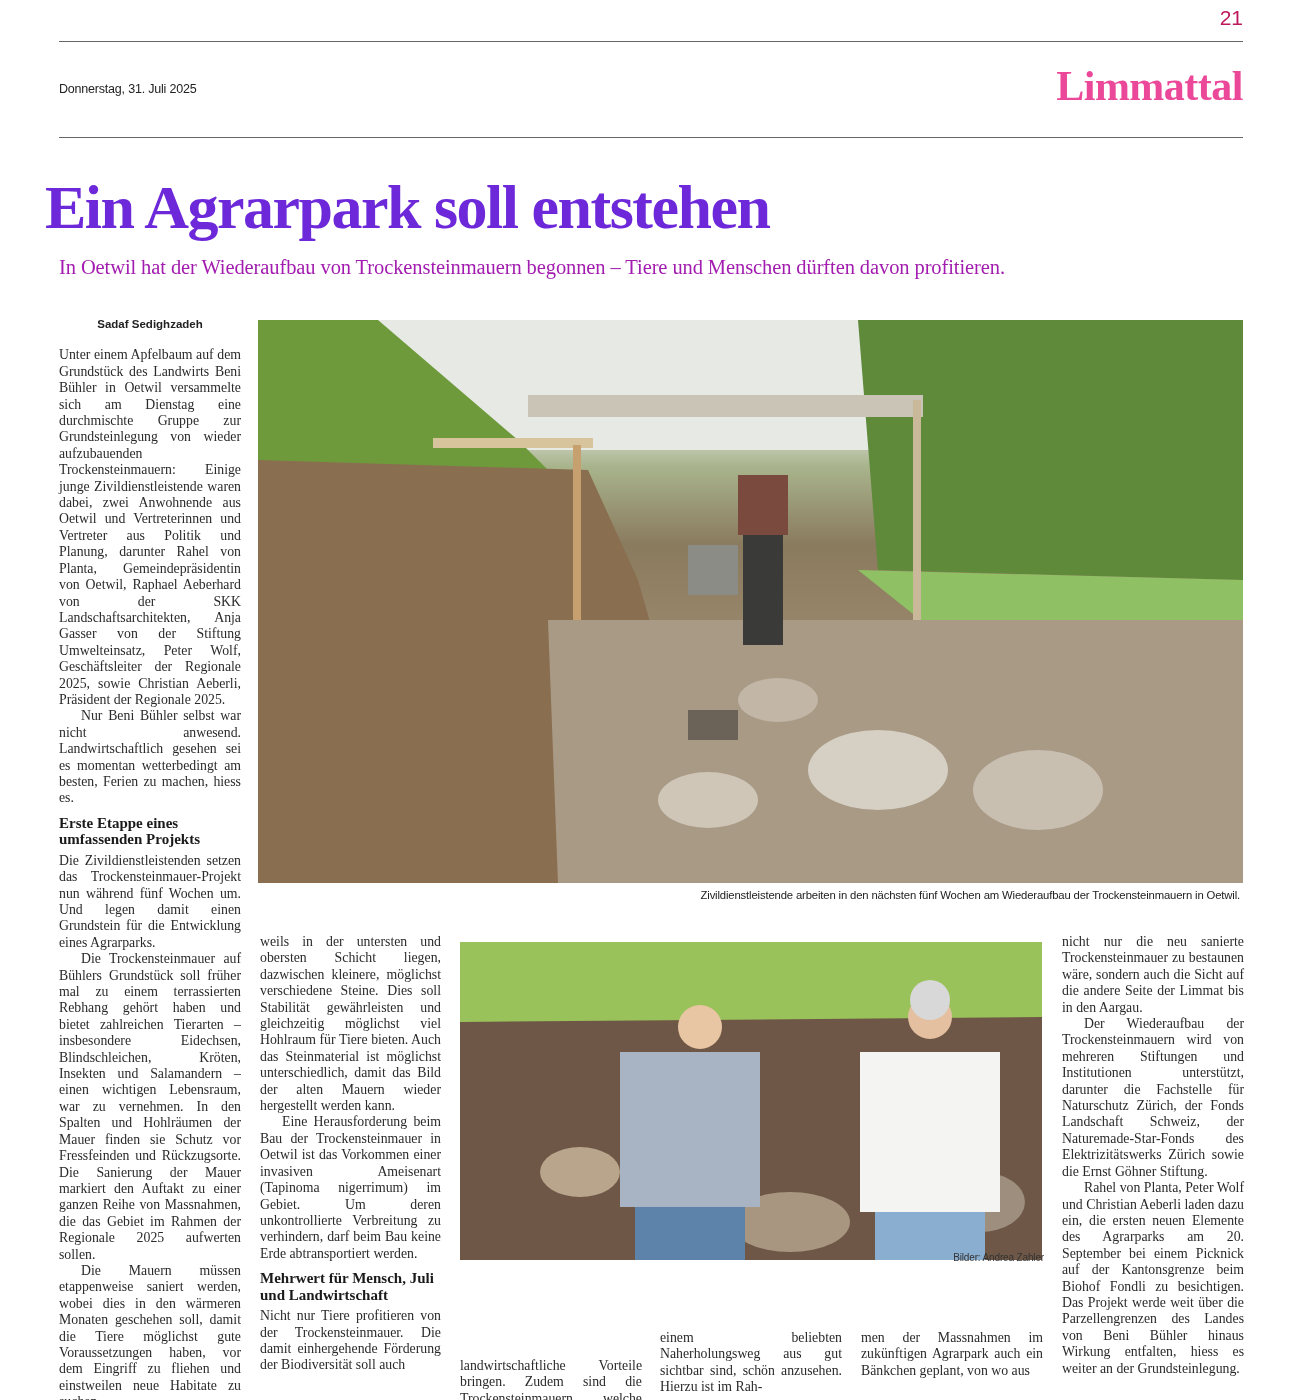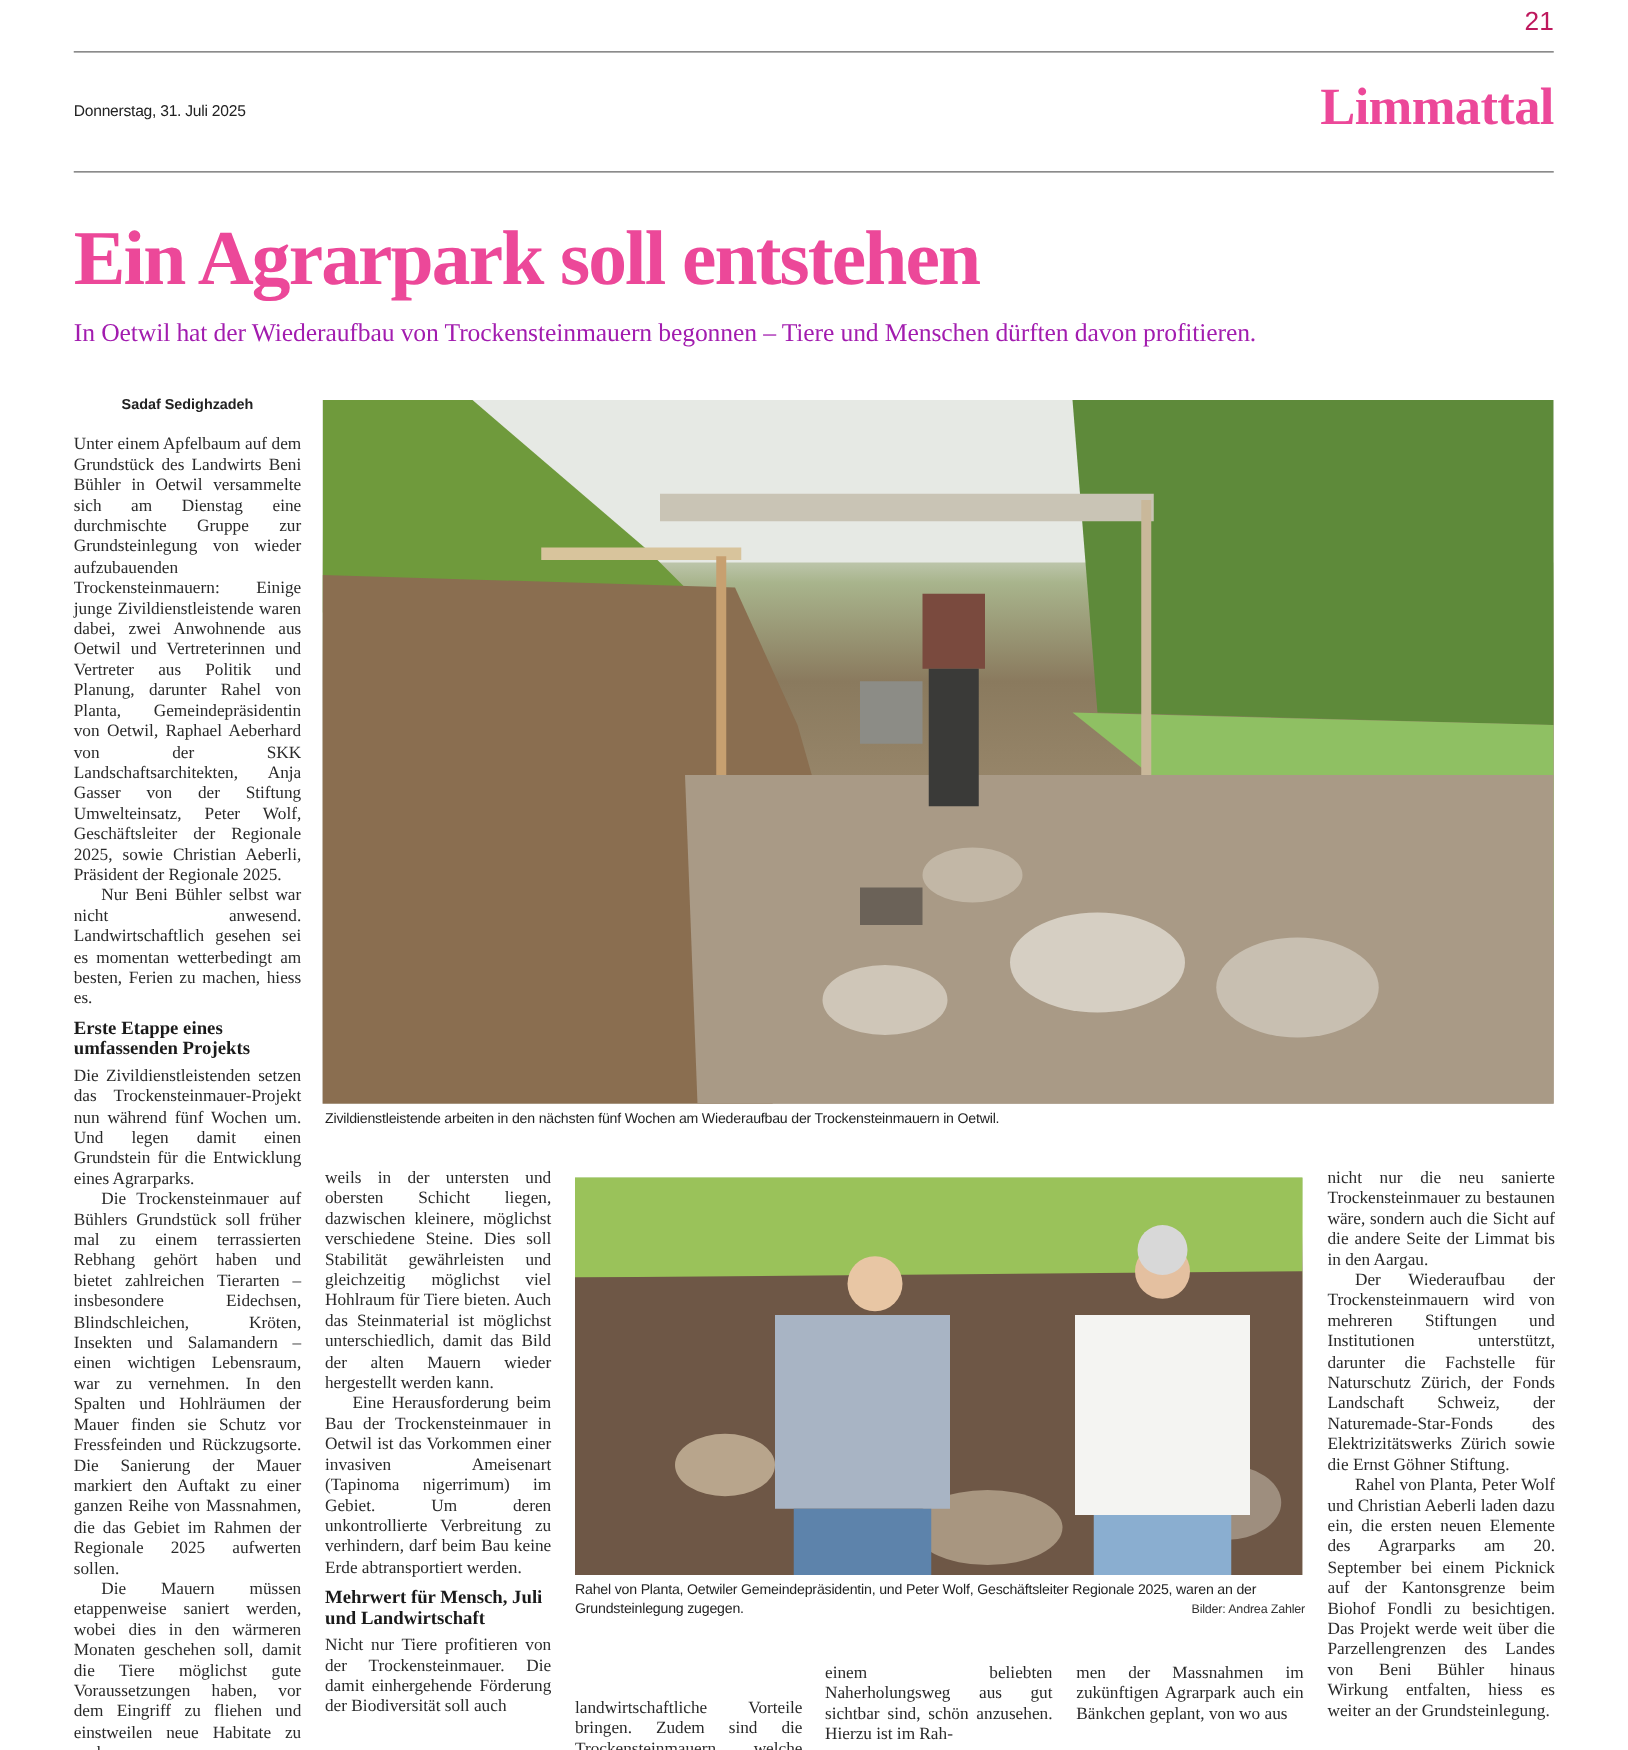--- a/index.html
+++ b/index.html
@@ -6,42 +6,42 @@
   html, body { width: 1302px; height: 1400px; background: #ffffff; overflow: hidden; }
   body { position: relative; color: #1a1a1a; font-family: "DejaVu Serif", serif; }
 
   .page-number { position: absolute; right: 59px; top: 6px; font-family: "Liberation Sans", sans-serif; font-size: 21px; color: #be185d; }
   .rule { position: absolute; left: 59px; width: 1184px; height: 1px; background: #666; }
   .rule.top { top: 41px; }
   .rule.mid { top: 137px; }
   .dateline { position: absolute; left: 59px; top: 82px; font-family: "Liberation Sans", sans-serif; font-size: 12.5px; color: #222; letter-spacing: -0.2px; text-align: center; }
   .section { position: absolute; right: 59px; top: 62px; font-family: "Liberation Serif", serif; font-weight: bold; font-size: 42px; color: #ec4899; letter-spacing: -0.5px; }
 
-  .headline { position: absolute; left: 59px; top: 176px; font-family: "Liberation Serif", serif; font-weight: bold; font-size: 62px; letter-spacing: -1.5px; color: #ec4899; line-height: 1; }
+  .headline { position: absolute; left: 45px; top: 176px; font-family: "Liberation Serif", serif; font-weight: bold; font-size: 62px; letter-spacing: -1.5px; color: #6d28d9; line-height: 1; }
   .subhead { position: absolute; left: 59px; top: 256px; font-family: "Liberation Serif", serif; font-size: 20.5px; color: #a21caf; letter-spacing: -0.1px; }
 
   .col { position: absolute; font-family: "Liberation Serif", serif; font-size: 13.8px; line-height: 16.4px; color: #2a2a2a; text-align: justify; hyphens: manual; }
   .col p { text-indent: 0; }
   .col p.ind { text-indent: 22px; }
   .col h3 { font-family: "Liberation Serif", serif; font-weight: bold; font-size: 15px; line-height: 16.5px; color: #1a1a1a; text-align: left; margin: 8px 0 5px 0; }
   .byline { font-family: "Liberation Sans", sans-serif; font-weight: bold; font-size: 11.5px; color: #222; margin-bottom: 15px; text-align: center; }
 
   .col1 { left: 59px; top: 316px; width: 182px; }
   .col2 { left: 260px; top: 934px; width: 181px; }
   .col3 { left: 460px; top: 1330px; width: 182px; margin-top: 28px; }
   .col4 { left: 660px; top: 1330px; width: 182px; }
   .col5 { left: 861px; top: 1330px; width: 182px; }
   .col6 { left: 1062px; top: 934px; width: 182px; }
 
   .photo { position: absolute; overflow: hidden; }
   .photo1 { left: 258px; top: 320px; width: 985px; height: 563px; background: linear-gradient(180deg,#e9ece8 0%,#dfe3de 18%,#a8b48c 26%,#8a7a5e 40%,#9c8a6e 60%,#8d7d68 80%,#a59682 100%); }
   .photo2 { left: 460px; top: 942px; width: 582px; height: 318px; background: linear-gradient(180deg,#86b54a 0%,#9cc35a 14%,#6a5444 26%,#7a6350 55%,#8a7560 80%,#9a8b7b 100%); }
 
   .caption { position: absolute; font-family: "Liberation Sans", sans-serif; font-size: 11.3px; color: #222; line-height: 15px; letter-spacing: -0.15px; }
-  .cap1 { left: 260px; top: 888px; width: 980px; }
+  .cap1 { left: 260px; top: 888px; width: 980px; text-align: right; }
   .cap2 { left: 460px; top: 1265px; width: 584px; }
   .credit { position: absolute; right: 0; bottom: 0; font-size: 10px; color: #333; }
 </style>
 </head>
 <body>
 
 <div class="page-number">21</div>
 <div class="rule top"></div>
 <div class="dateline">Donnerstag, 31. Juli 2025</div>
 <div class="section">Limmattal</div>
@@ -102,21 +102,20 @@
     <rect x="160" y="110" width="140" height="155" fill="#a8b4c4"></rect>
     <rect x="175" y="265" width="110" height="53" fill="#5d83ab"></rect>
     <circle cx="240" cy="85" r="22" fill="#e8c6a4"></circle>
     <rect x="400" y="110" width="140" height="160" fill="#f4f4f2"></rect>
     <rect x="415" y="270" width="110" height="48" fill="#8aaed0"></rect>
     <circle cx="470" cy="75" r="22" fill="#e4c0a0"></circle>
     <circle cx="470" cy="58" r="20" fill="#d8d8d8"></circle>
   </svg>
 </div>
 <div class="caption cap2">
-  <span>Rahel von Planta, Oetwiler Gemeindepräsidentin, und Peter Wolf, Geschäftsleiter Regionale 2025, waren an der Grundsteinlegung zugegen.</span>
   <span class="credit">Bilder: Andrea Zahler</span>
 </div>
 
 <div class="col col3">
   <p>landwirtschaftliche Vorteile bringen. Zudem sind die Trockensteinmauern, welche von</p>
 </div>
 <div class="col col4">
   <p>einem beliebten Naherholungsweg aus gut sichtbar sind, schön anzusehen. Hierzu ist im Rah-</p>
 </div>
 <div class="col col5">

